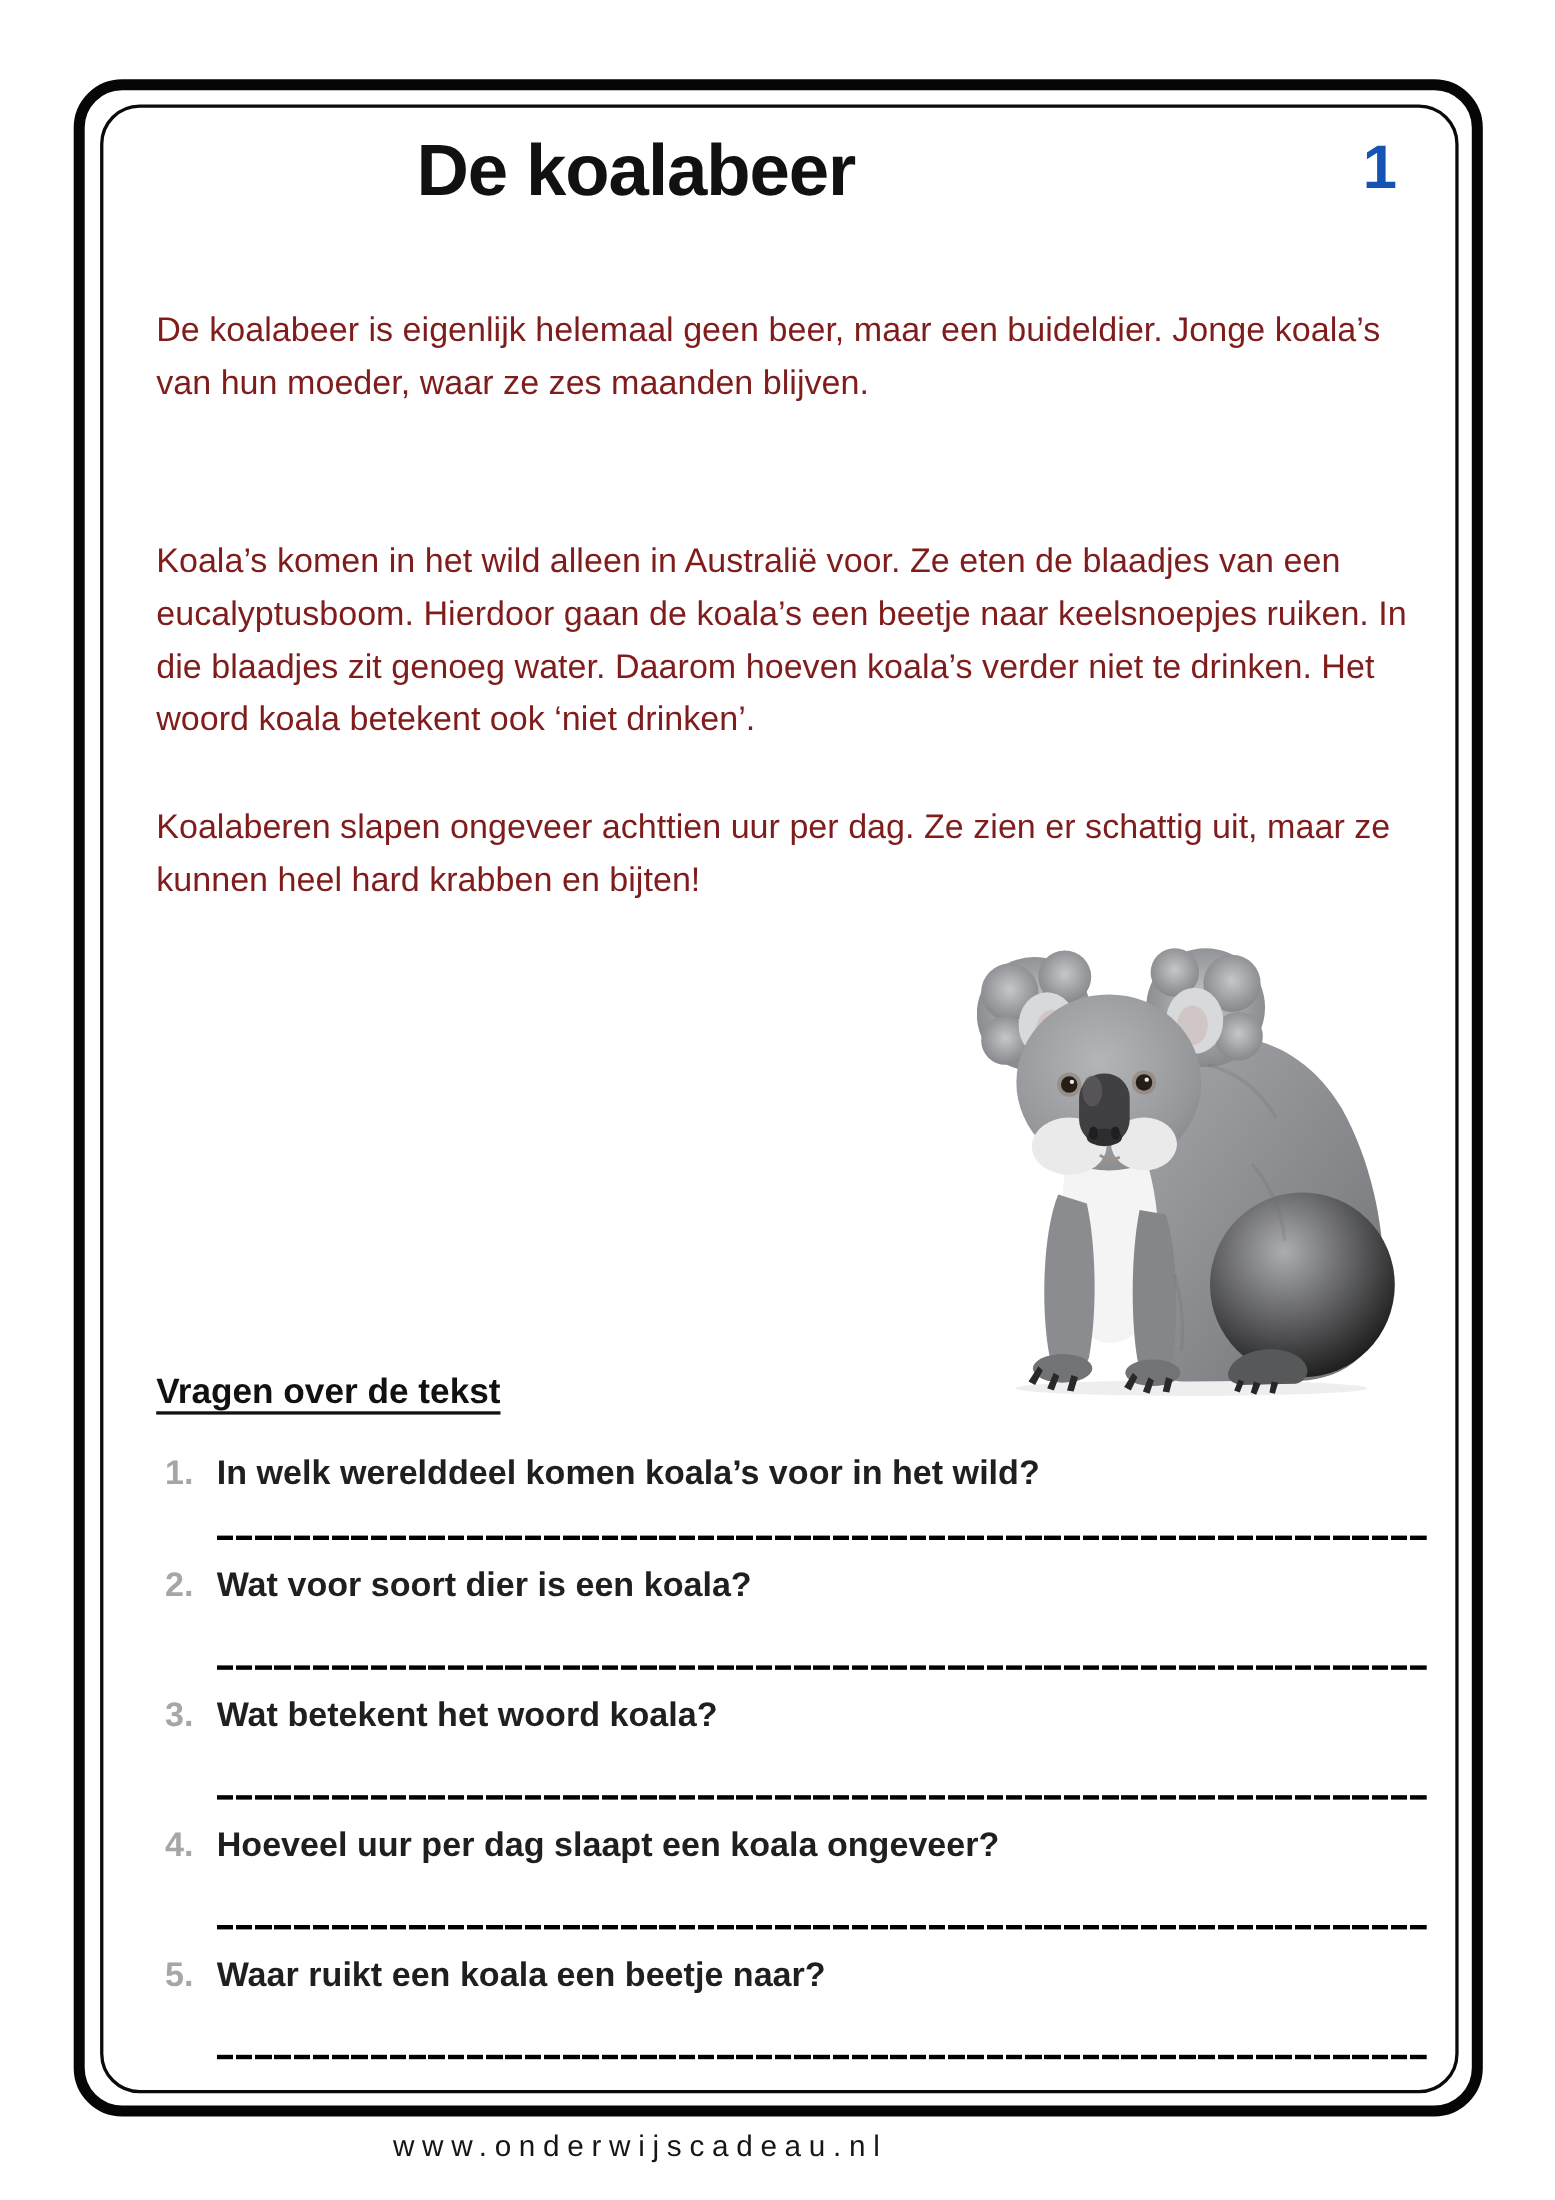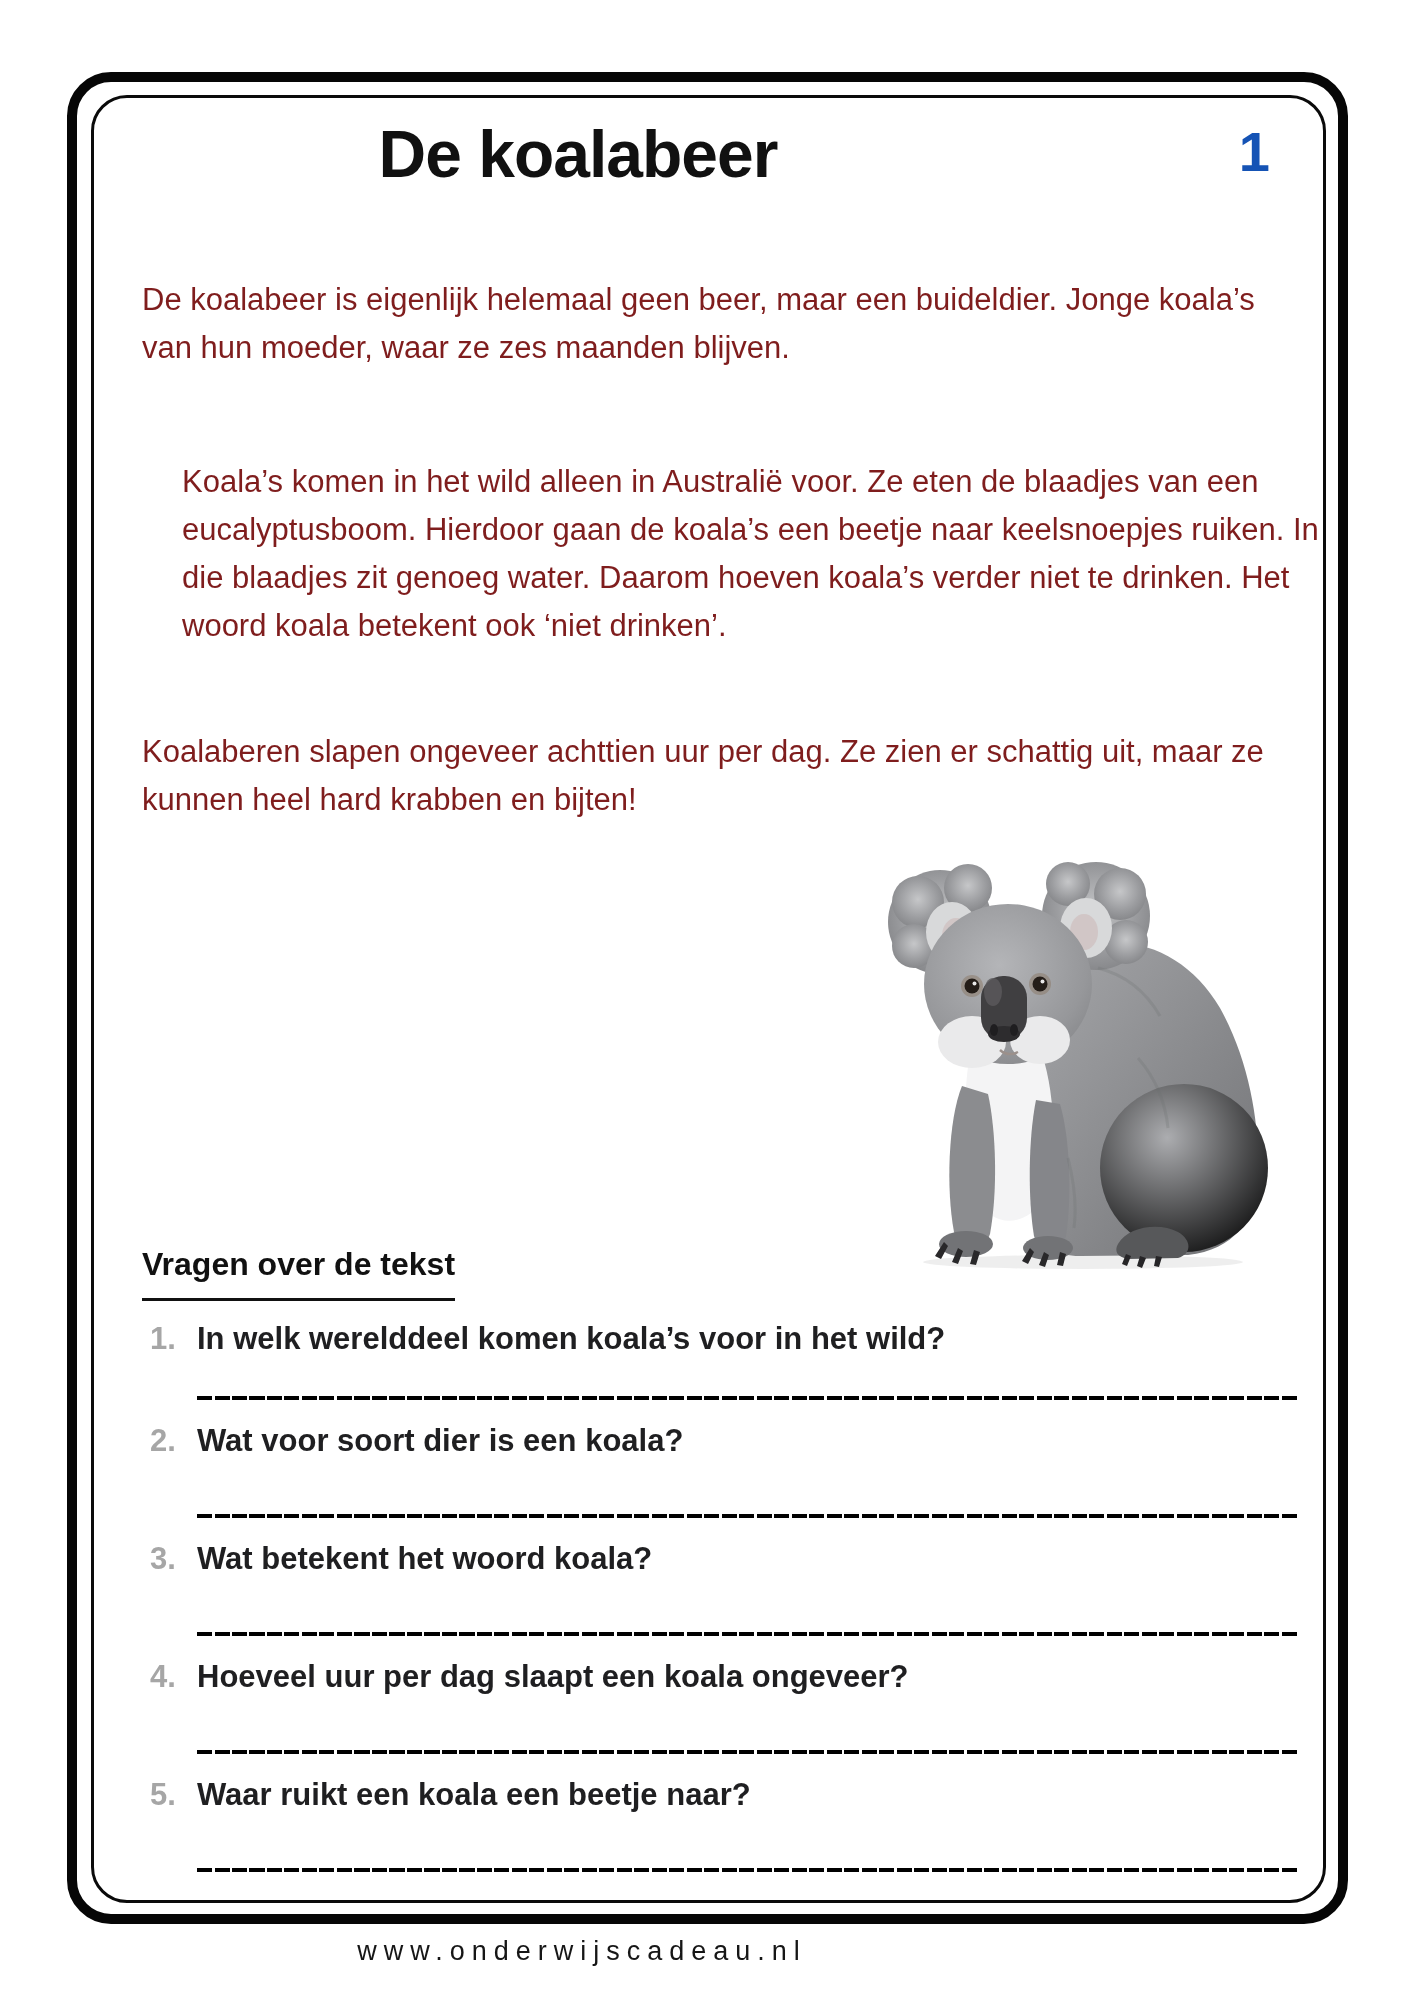--- a/index.html
+++ b/index.html
@@ -20,26 +20,26 @@
     position:absolute;top:116px;left:0;width:1156px;margin:0;text-align:center;
     font-size:66px;font-weight:700;color:#111;letter-spacing:-1px;
   }
   .page-number{
     position:absolute;top:124px;right:144px;font-size:56px;font-weight:700;
     color:#1553b5;line-height:1;
   }
   .para{position:absolute;left:142px;width:1150px;font-size:31px;color:#7f1d1d;}
   .para .line{height:48px;line-height:48px;white-space:nowrap;}
   .p1{top:276px;}
-  .p2{top:458px;margin-left:40px;}
+  .p2{top:486px;}
   .p3{top:728px;}
   .koala{position:absolute;left:888px;top:858px;}
   .q-heading{
     position:absolute;left:142px;top:1246px;margin:0;font-size:32px;font-weight:700;
-    color:#111;border-bottom:3.5px solid #111;padding-bottom:15px;display:inline-block;
+    color:#111;border-bottom:3.5px solid #111;padding-bottom:0;display:inline-block;
   }
   .question{position:absolute;left:150px;font-size:31px;font-weight:700;line-height:36px;white-space:nowrap;}
   .q-num{color:#a6a6a6;display:inline-block;width:47px;}
   .q-text{color:#1f1f21;}
   .q1{top:1305px;margin-top:16px;} .q2{top:1423px;} .q3{top:1541px;} .q4{top:1659px;} .q5{top:1777px;}
   .answer-line{
     position:absolute;left:197px;width:1100px;height:3.5px;
     background:repeating-linear-gradient(90deg,#000 0 15px,rgba(0,0,0,0) 15px 17.5px);
   }
   .a1{top:1396px;} .a2{top:1514px;} .a3{top:1632px;} .a4{top:1750px;} .a5{top:1868px;}

